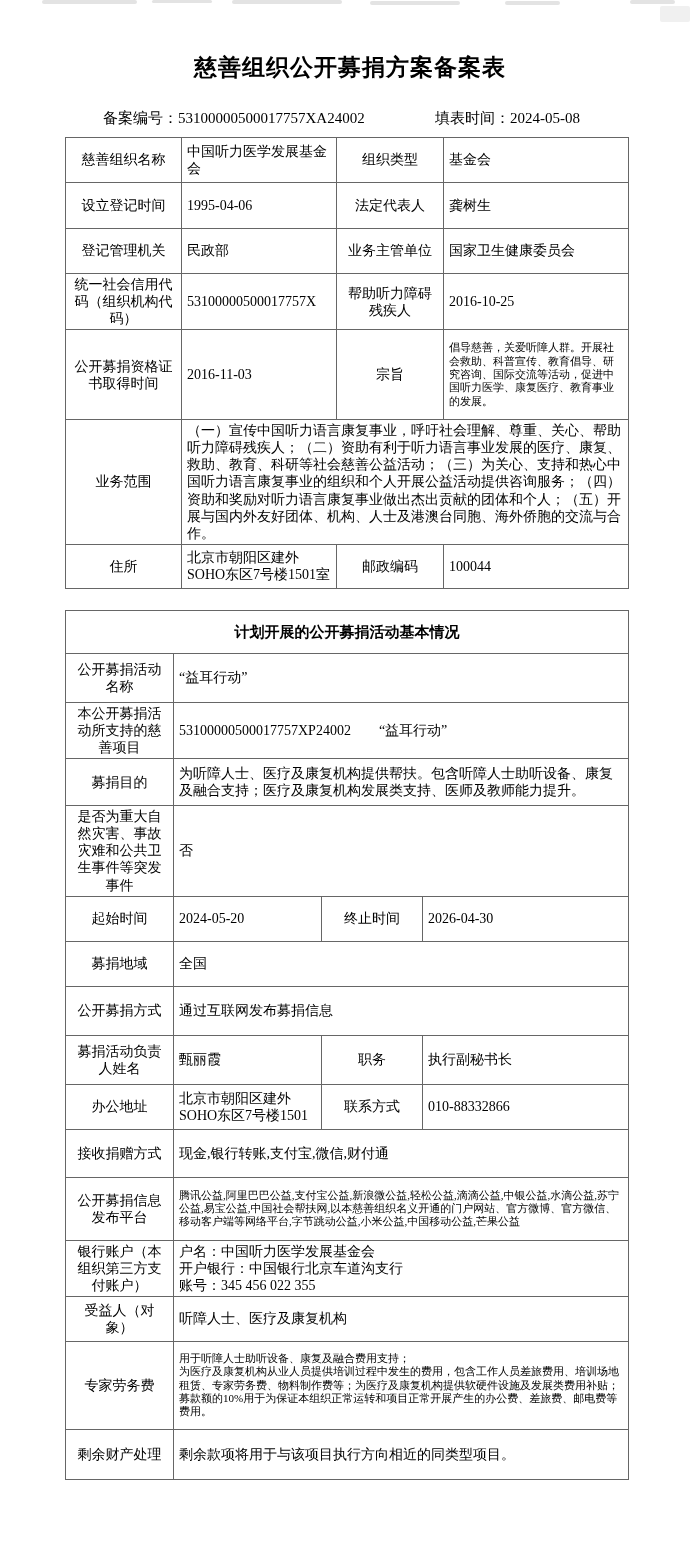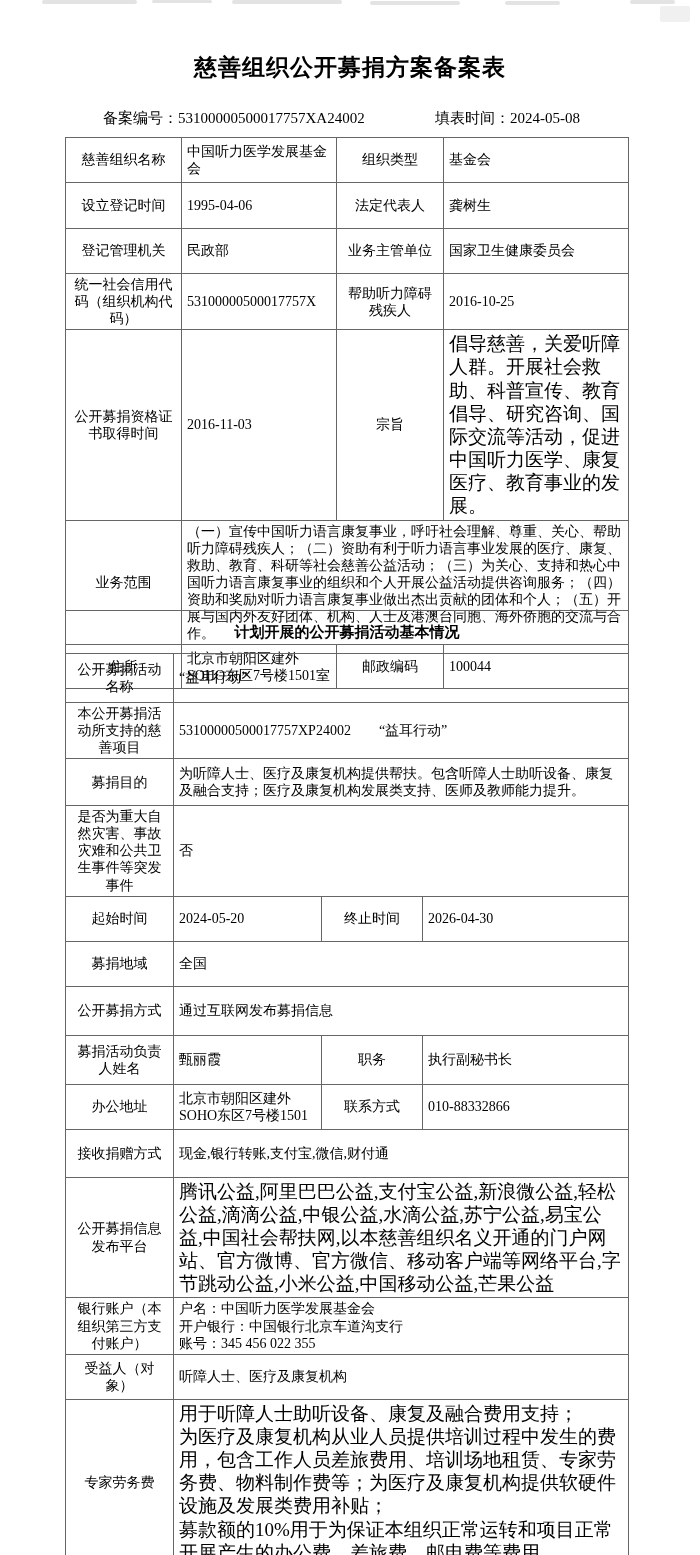--- a/index.html
+++ b/index.html
@@ -42,21 +42,21 @@
   td.label{
     text-align:center;
     padding:2px 3px;
   }
   td.value{
     text-align:left;
     white-space:pre-line;
     padding:2px 7px;
   }
   td.dense{line-height:1.16;}
-  td.xdense{line-height:1.05;font-size:19px;}
+  td.xdense{line-height:1.05;font-size:11px;}
   td.section-head{
     text-align:center;
     font-weight:bold;
     font-size:15px;
   }
   #t1{top:137px;padding-left:35px;}
   #t2{top:610px;}
 </style>
 </head>
 <body>

